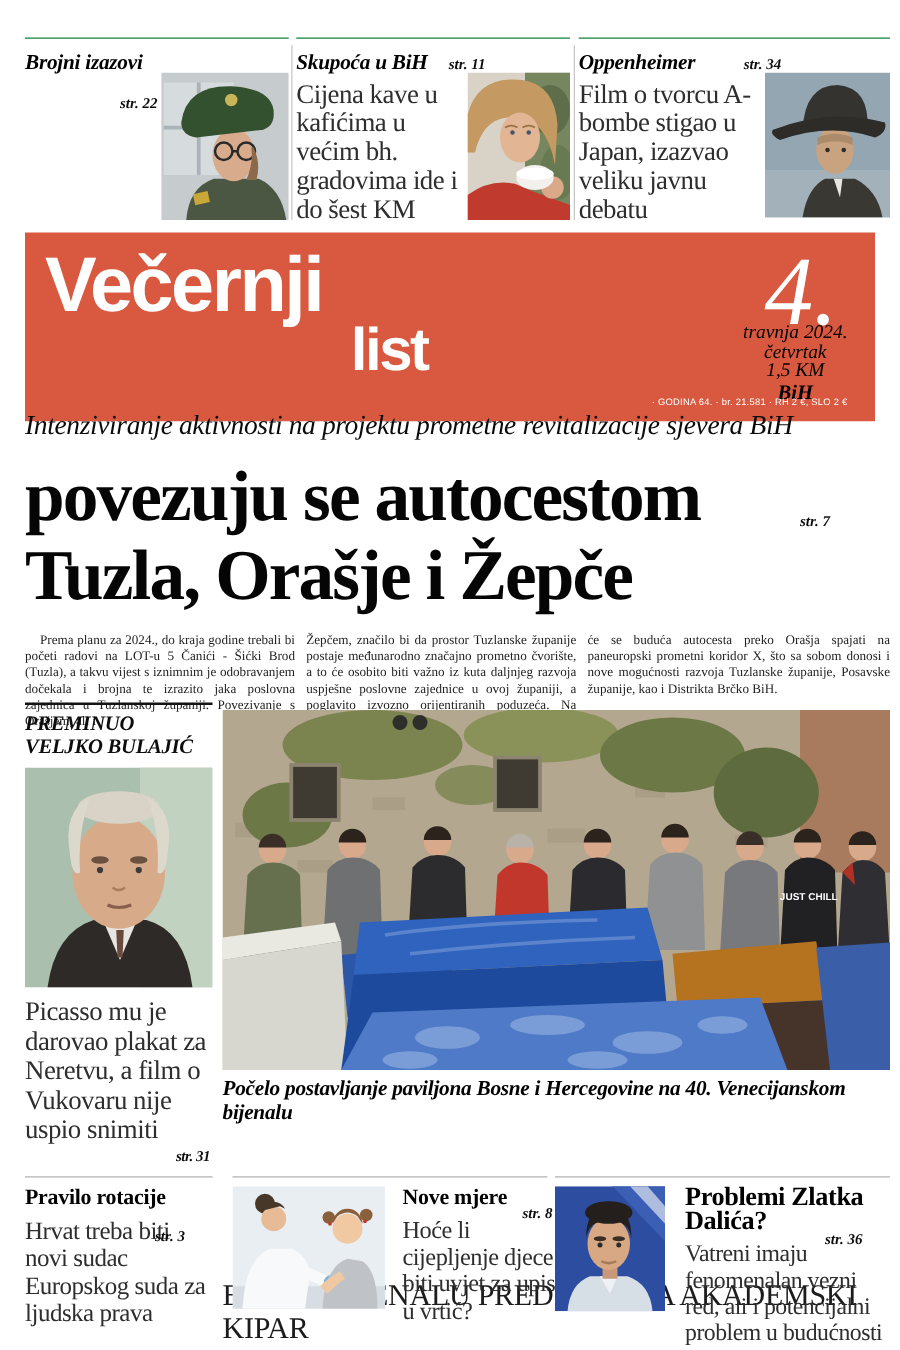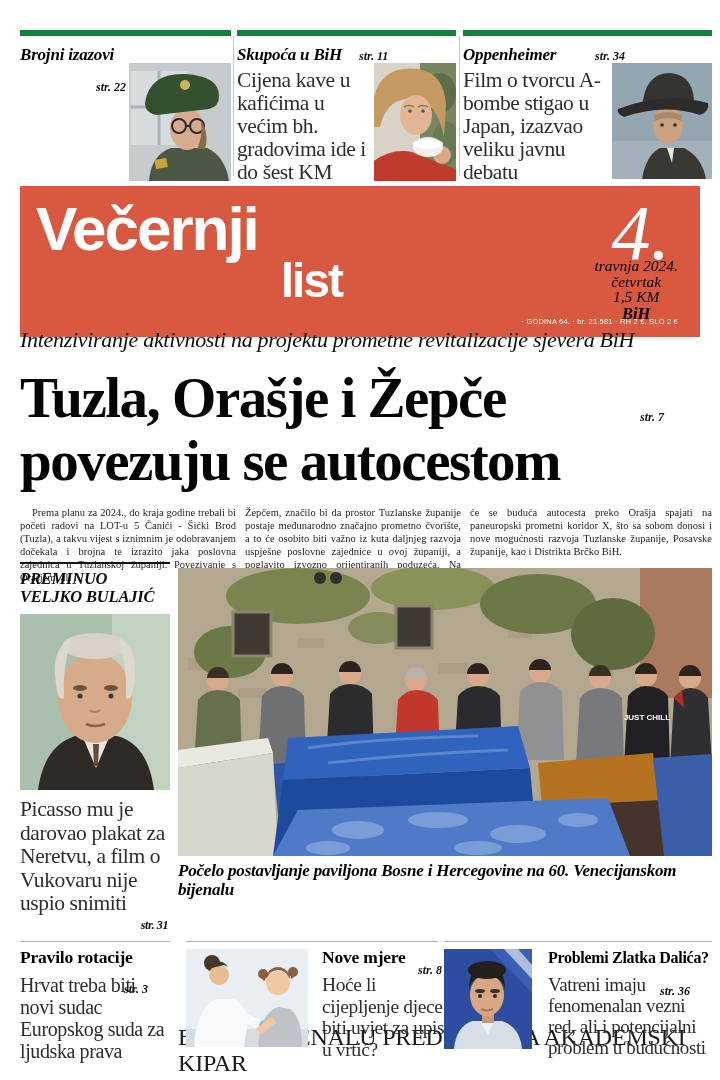--- a/index.html
+++ b/index.html
@@ -1,20 +1,20 @@
 <!DOCTYPE html>
 <html style="--accent: #d8593f;"><head>
 <meta charset="utf-8">
 <style>
   html,body{margin:0;padding:0;background:#e9e9e9;}
   .page{position:relative;width:720px;height:1080px;background:#ffffff;margin:0 auto;
         font-family:"Liberation Serif",serif;overflow:hidden;color:#111;}
   .abs{position:absolute;}
   
-  .teaser{border-top:6px solid #15803d;}
+  .teaser{border-top:1px solid #15803d;}
   .kicker{font-weight:700;font-style:italic;font-size:17px;line-height:19px;color:#000;letter-spacing:-0.2px;}
   .kicker-plain{font-weight:700;font-style:normal;font-size:17.5px;line-height:19px;color:#000;letter-spacing:-0.2px;}
   .t-headline{font-size:21.5px;line-height:23px;color:#2e2e2e;letter-spacing:-0.4px;margin-top:5px;}
   .pref{font-weight:700;font-style:italic;font-size:12px;color:#0d0d0d;white-space:nowrap;}
   .vsep{width:1px;background:#c7c7c7;}
   .ph svg{display:block;}
   
   .masthead{background:var(--accent,#d8593f);}
   .logo{font-family:"Liberation Sans",sans-serif;font-weight:700;color:#fff;letter-spacing:-2px;}
   .logo .l1{font-size:62px;line-height:54px;}
@@ -125,22 +125,22 @@
       <div>četvrtak</div>
       <div>1,5 KM</div>
       <div class="edition">BiH</div>
     </div>
     <div class="abs imprint" style="right:22px;top:131px;">· GODINA 64. · br. 21.581 · RH 2 €, SLO 2 €</div>
   </div>
 
   <div class="abs strapline" style="left:20px;top:328px;width:690px;">Intenziviranje aktivnosti na projektu prometne revitalizacije sjevera BiH</div>
 
   <div class="abs" style="left:20px;top:366px;width:695px;">
+    <div class="lead-h">povezuju se autocestom</div>
     <div class="lead-h">Tuzla, Orašje i Žepče</div>
-    <div class="lead-h">povezuju se autocestom</div>
     <div class="abs pref" style="left:620px;top:44px;">str. 7</div>
   </div>
 
   <div class="abs bodycol indent" style="left:20px;top:506px;width:216px;">Prema planu za 2024., do kraja godine trebali bi početi radovi na LOT-u 5 Čanići - Šićki Brod (Tuzla), a takvu vijest s iznimnim je odobravanjem dočekala i brojna te izrazito jaka poslovna zajednica u Tuzlanskoj županiji. Povezivanje s Orašjem, ali i</div>
   <div class="abs bodycol" style="left:245px;top:506px;width:216px;">Žepčem, značilo bi da prostor Tuzlanske županije postaje međunarodno značajno prometno čvorište, a to će osobito biti važno iz kuta daljnjeg razvoja uspješne poslovne zajednice u ovoj županiji, a poglavito izvozno orijentiranih poduzeća. Na sjeveru</div>
   <div class="abs bodycol" style="left:470px;top:506px;width:242px;">će se buduća autocesta preko Orašja spajati na paneuropski prometni koridor X, što sa sobom donosi i nove mogućnosti razvoja Tuzlanske županije, Posavske županije, kao i Distrikta Brčko BiH.</div>
 
   <div class="abs obit-rule" style="left:20px;top:562px;width:150px;"></div>
   <div class="abs" style="left:20px;top:570px;width:155px;">
     <div class="obit-kicker">PREMINUO</div>
@@ -241,21 +241,21 @@
         <ellipse cx="180" cy="262" rx="26" ry="9"></ellipse>
           <ellipse cx="260" cy="252" rx="30" ry="8"></ellipse>
         <ellipse cx="340" cy="266" rx="28" ry="9"></ellipse>
           <ellipse cx="150" cy="280" rx="22" ry="7"></ellipse>
         <ellipse cx="300" cy="280" rx="24" ry="7"></ellipse>
           <ellipse cx="400" cy="252" rx="20" ry="7"></ellipse>
       </g>
     </svg>
   </div>
 
-  <div class="abs caption" style="left:178px;top:861px;width:534px;">Počelo postavljanje paviljona Bosne i Hercegovine na 60. Venecijanskom bijenalu</div>
+  <div class="abs caption" style="left:178px;top:861px;width:534px;">Počelo postavljanje paviljona Bosne i Hercegovine na 40. Venecijanskom bijenalu</div>
   <div class="abs subhead" style="left:178px;top:882px;width:534px;">
     <div>BIH NA BIJENALU PREDSTAVLJA AKADEMSKI KIPAR</div>
     <div>STJEPAN SKOKO S PROJEKTOM “MJERA MORA”</div>
     <span class="pref">str. 24</span>
   </div>
 
   <div class="abs b-rule" style="left:20px;top:941px;width:150px;"></div>
   <div class="abs b-rule" style="left:186px;top:941px;width:252px;"></div>
   <div class="abs b-rule" style="left:444px;top:941px;width:268px;"></div>
 
@@ -306,18 +306,18 @@
       <ellipse cx="43" cy="21" rx="19" ry="9" fill="#241f1c"></ellipse>
       <ellipse cx="36" cy="42" rx="5" ry="2" fill="#3a2e24"></ellipse>
       <ellipse cx="51" cy="42" rx="5" ry="2" fill="#3a2e24"></ellipse>
       <circle cx="36" cy="47" r="2" fill="#2a2a2a"></circle>
       <circle cx="51" cy="47" r="2" fill="#2a2a2a"></circle>
       <path d="M37 60 Q43 63 49 60" stroke="#a87a5c" stroke-width="2" fill="none"></path>
     </svg>
   </div>
 
   <div class="abs" style="left:548px;top:948px;width:168px;">
-    <div class="kicker-plain" style="font-size:16px;letter-spacing:-0.3px;">Problemi Zlatka Dalića?</div>
+    <div class="kicker-plain" style="font-size:21px;letter-spacing:-0.3px;">Problemi Zlatka Dalića?</div>
     <div class="abs pref" style="left:112px;top:36px;">str. 36</div>
     <div class="b-headline" style="width:166px;font-size:19px;line-height:21px;">Vatreni imaju fenomenalan vezni red, ali i potencijalni problem u budućnosti</div>
   </div>
 
 </div>
 
 </body></html>

